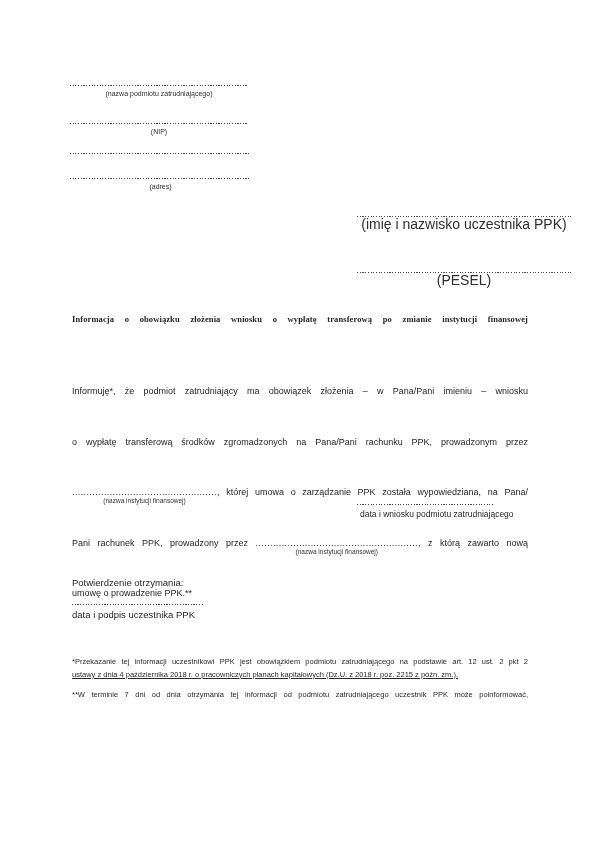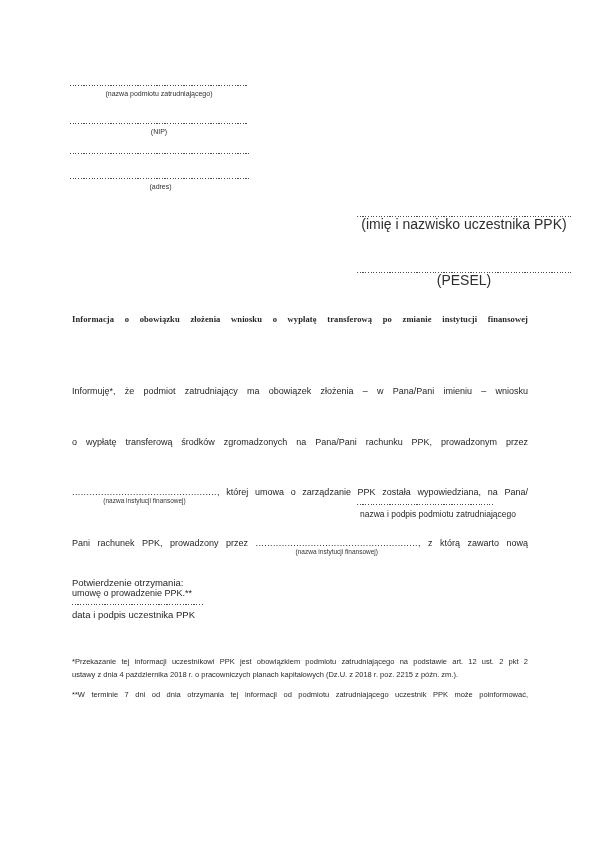--- a/index.html
+++ b/index.html
@@ -65,21 +65,21 @@
   }
   .sig-label{font-size:8.5px;line-height:11px;}
   .conf-heading{font-size:9.5px;line-height:12px;}
   .conf-label{font-size:9.5px;line-height:12px;text-align:center;}
   .footnote{
     font-size:7.5px;
     line-height:12.5px;
     color:#2a2a2a;
   }
   .fn-just{text-align:justify;text-align-last:justify;}
-  .fn-plain{text-align:left;}
+  .fn-plain{text-align:left;text-decoration:underline;}
 </style>
 </head>
 <body>
 
 <div class="page">
 
   <div class="abs field" style="left:70px;top:84px;width:178px;">
     <div class="dotline"></div>
     <div class="flabel">(nazwa podmiotu zatrudniającego)</div>
   </div>
@@ -109,21 +109,21 @@
   <div class="abs para" style="left:72px;top:352px;width:456px;">
     <div class="pline">Informuję*, że podmiot zatrudniający ma obowiązek złożenia – w Pana/Pani imieniu – wniosku</div>
     <div class="pline">o wypłatę transferową środków zgromadzonych na Pana/Pani rachunku PPK, prowadzonym przez</div>
     <div class="pline"><span class="dots-wrap"><span class="dots">..................................................</span><span class="sublabel">(nazwa instytucji finansowej)</span></span><span>, której umowa o zarządzanie PPK została wypowiedziana, na Pana/</span></div>
     <div class="pline"><span>Pani rachunek PPK, prowadzony przez </span><span class="dots-wrap"><span class="dots">........................................................</span><span class="sublabel">(nazwa instytucji finansowej)</span></span><span>, z którą zawarto nową</span></div>
     <div class="pline plain">umowę o prowadzenie PPK.**</div>
   </div>
 
   <div class="abs" style="left:357px;top:503px;width:165px;">
     <div class="dotline" style="width:137px;"></div>
-    <div class="sig-label" style="margin-top:4px;padding-left:3px;">nazwa i podpis podmiotu zatrudniającego</div>
+    <div class="sig-label" style="margin-top:4px;padding-left:3px;">data i wniosku podmiotu zatrudniającego</div>
   </div>
 
   <div class="abs conf-heading" style="left:72px;top:577px;">Potwierdzenie otrzymania:</div>
   <div class="abs dotline" style="left:72px;top:603px;width:131px;"></div>
   <div class="abs conf-label" style="left:72px;top:609px;">data i podpis uczestnika PPK</div>
 
   <div class="abs footnote" style="left:72px;top:656px;width:456px;">
     <div class="fn-just">*Przekazanie tej informacji uczestnikowi PPK jest obowiązkiem podmiotu zatrudniającego na podstawie art. 12 ust. 2 pkt 2</div>
     <div class="fn-plain">ustawy z dnia 4 października 2018 r. o pracowniczych planach kapitałowych (Dz.U. z 2018 r. poz. 2215 z późn. zm.).</div>
   </div>

